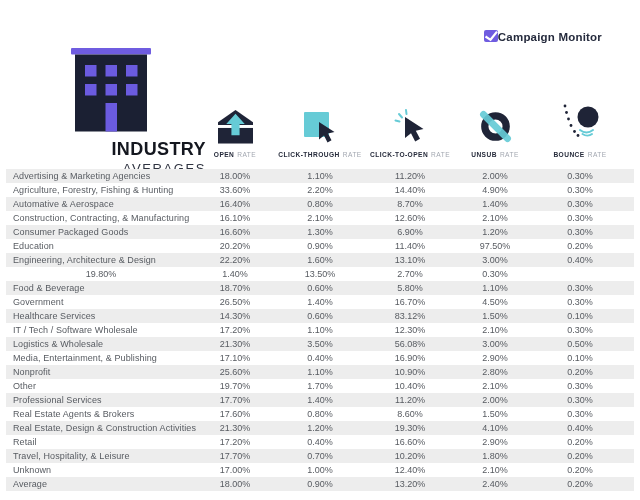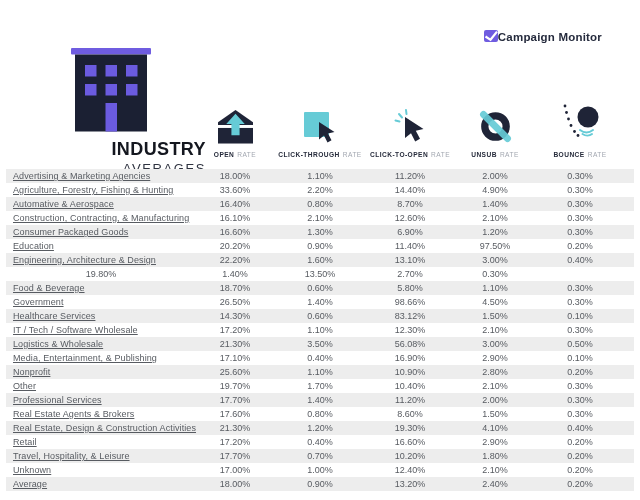--- a/index.html
+++ b/index.html
@@ -26,21 +26,21 @@
   .metric-label .bd{font-weight:700;color:#262b3b;}
   .metric-label .lt{font-weight:400;color:#a2a7b0;margin-left:3px;}
   
   .table{position:absolute;left:6px;top:169px;width:628px;}
   .row{
     display:grid;grid-template-columns:190px 78px 92px 88px 82px 88px 10px;
     height:14px;align-items:center;
   }
   .row.alt{background:#ededed;}
   .cell{font-size:9px;color:#575b61;text-align:center;white-space:nowrap;overflow:hidden;}
-  .cell.name{text-align:left;padding-left:7px;letter-spacing:.1px;text-decoration:underline;}
+  .cell.name{text-align:left;padding-left:7px;letter-spacing:.1px;}
 </style>
 </head>
 <body>
 
 <div class="canvas">
 
   <div class="brand-block">
     <span>
       <svg width="82" height="84" viewBox="0 0 82 84">
         <rect x="1" y="0" width="80" height="6.5" rx="1" fill="#6F5CE0"></rect>
@@ -232,21 +232,21 @@
     <div class="cell">5.80%</div>
     <div class="cell">1.10%</div>
     <div class="cell">0.30%</div>
     <div class="cell"></div>
   </div>
 
   <div class="row">
     <div class="cell name">Government</div>
     <div class="cell">26.50%</div>
     <div class="cell">1.40%</div>
-    <div class="cell">98.66%</div>
+    <div class="cell">16.70%</div>
     <div class="cell">4.50%</div>
     <div class="cell">0.30%</div>
     <div class="cell"></div>
   </div>
 
   <div class="row alt">
     <div class="cell name">Healthcare Services</div>
     <div class="cell">14.30%</div>
     <div class="cell">0.60%</div>
     <div class="cell">83.12%</div>

